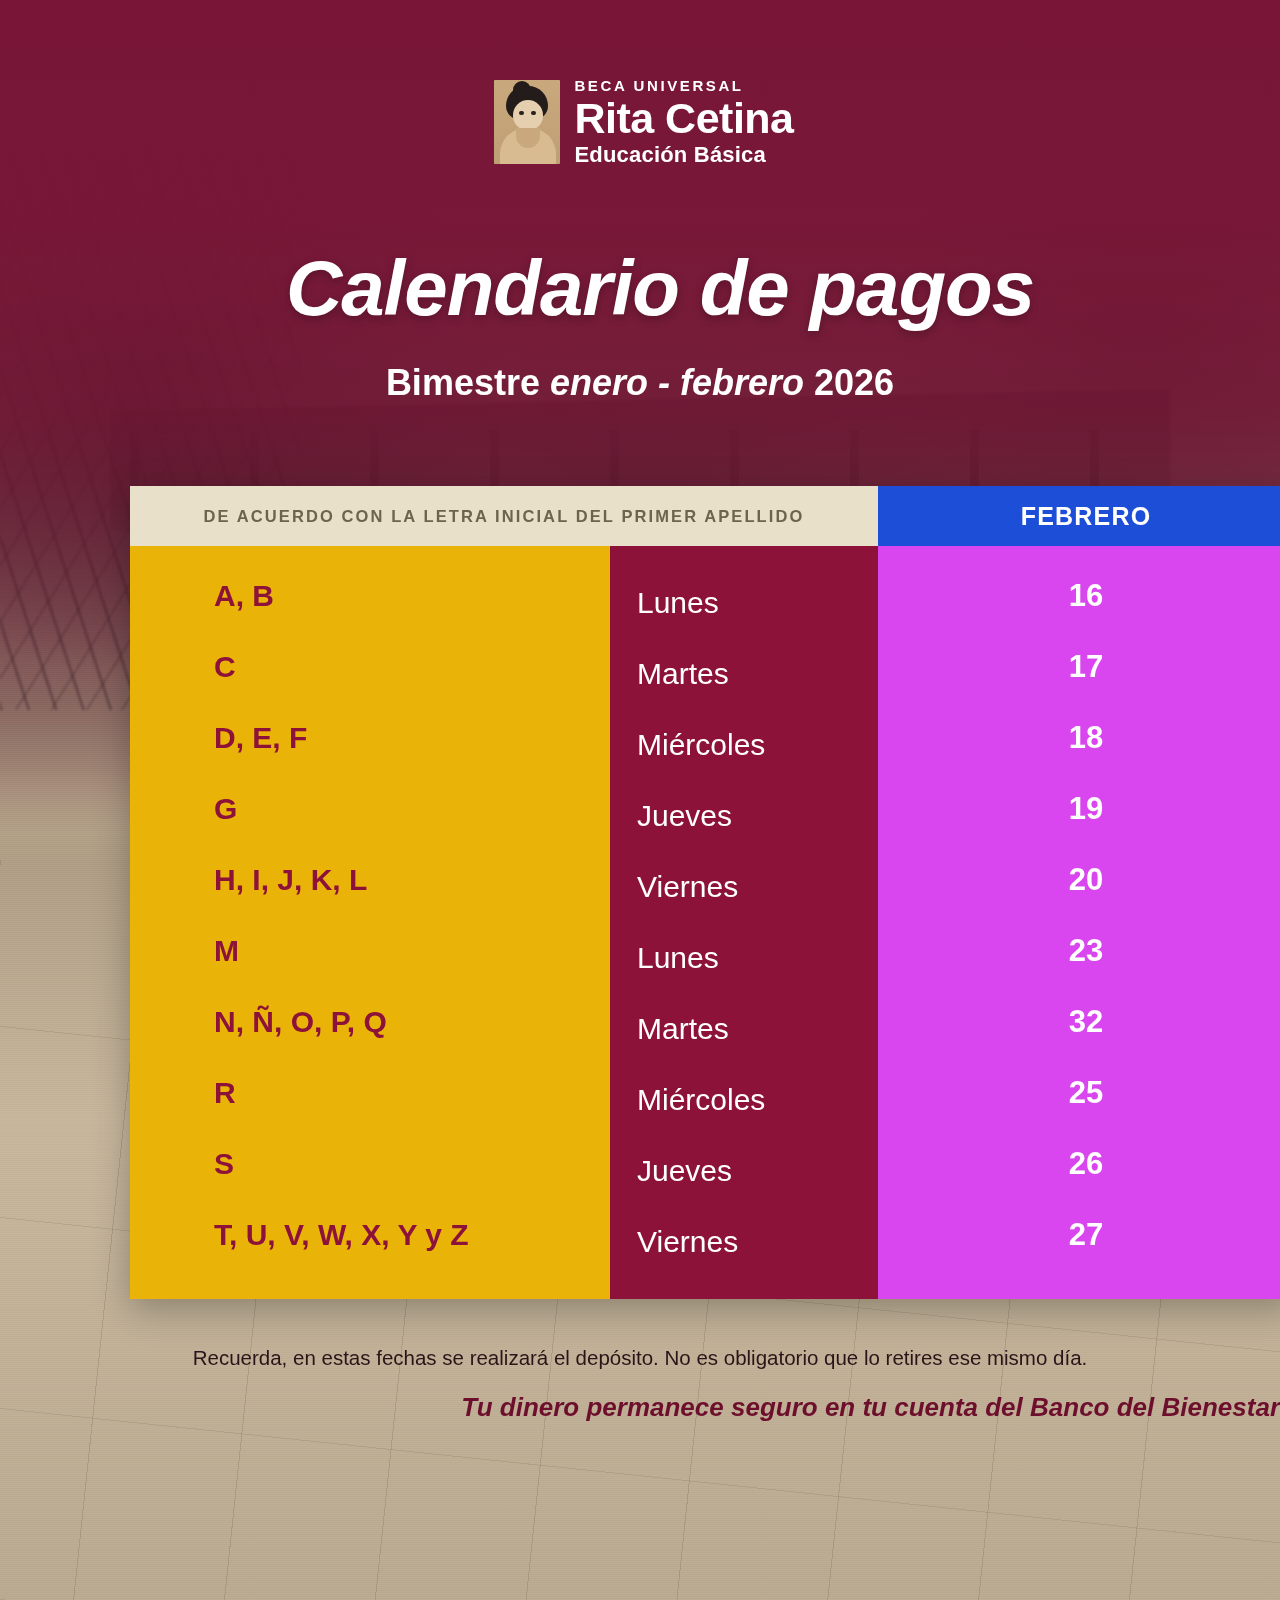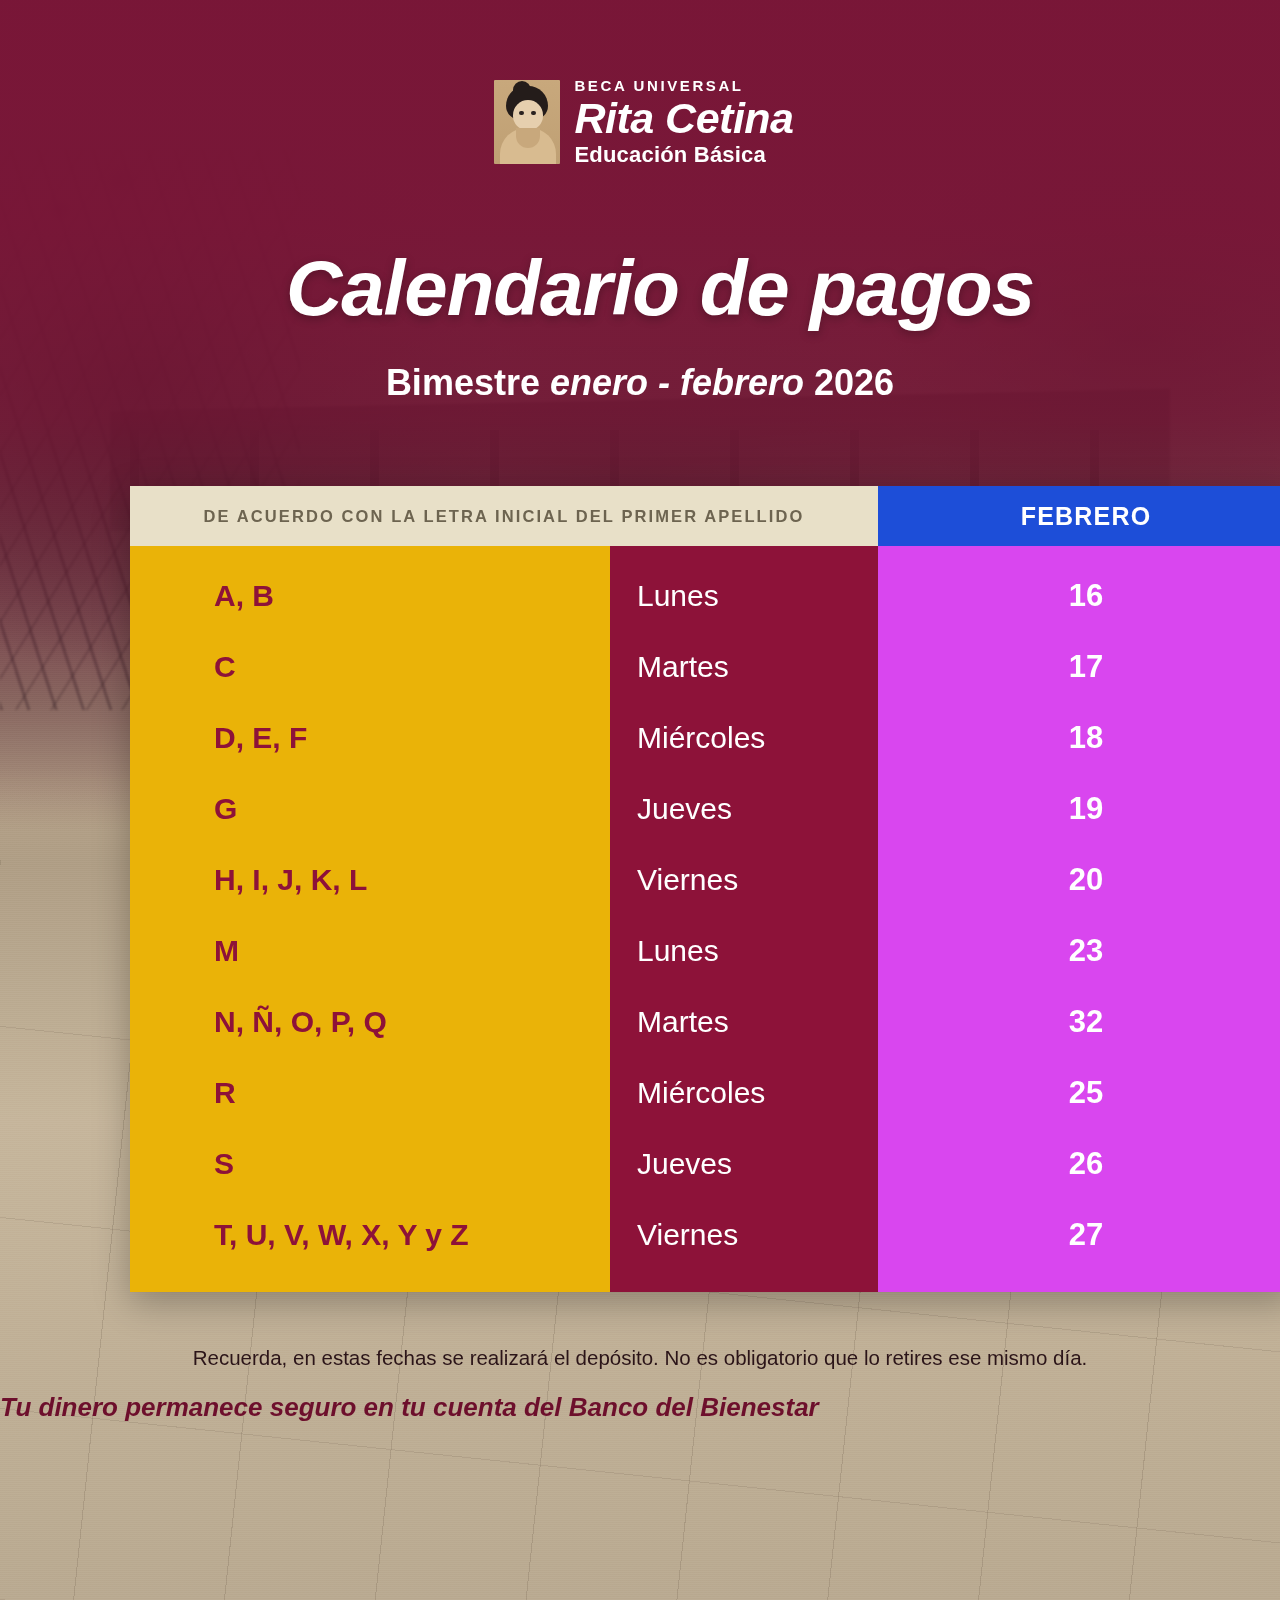--- a/index.html
+++ b/index.html
@@ -112,21 +112,21 @@
   }
   .logo-mark .collar {
     position:absolute; left:22px; top:48px; width:24px; height:20px;
     background:#c8a87c; border-radius:0 0 12px 12px;
   }
   .logo-text { color:#ffffff; line-height:1; }
   .logo-text .eyebrow {
     font-size:15px; letter-spacing:2.6px; font-weight:700; margin-bottom:4px;
   }
   .logo-text .brand {
-    font-size:43px; font-weight:700; letter-spacing:-0.5px; margin-bottom:4px;font-style:italic;
+    font-size:43px; font-weight:700; letter-spacing:-0.5px; margin-bottom:4px;
   }
   .logo-text .sub {
     font-size:22px; font-weight:600; letter-spacing:0.2px;
   }
 
   
   .title {
     position:absolute; top:243px; left:0; right:0; text-align:center;
     color:#ffffff;
     font-size:78px; font-weight:700; font-style:italic; letter-spacing:-1px;
@@ -155,21 +155,21 @@
     display:flex; align-items:center; justify-content:center;
     font-size:25px; font-weight:700; letter-spacing:1.2px;
   }
   .tbody { display:flex; }
   .col-letters {
     flex:0 0 480px; background:#eab308;
     padding:14px 0 22px 0;
   }
   .col-days {
     flex:0 0 268px; background:#8d1239;
-    padding:14px 0 22px 0;
+    padding:21px 0 22px 0;
   }
   .col-dates {
     flex:1; background:#d946ef;
     padding:14px 0 18px 0;
   }
   .cell {
     height:71px; display:flex; align-items:center;
   }
   .cell.letters {
     color:#8d1239; font-size:30px; font-weight:700; padding-left:84px;
@@ -181,21 +181,21 @@
     color:#ffffff; font-size:31px; font-weight:700;
     justify-content:center;
   }
 
   
   .note {
     position:absolute; top:1346px; left:0; right:0; text-align:center;
     color:#2b1418; font-size:20.5px; font-weight:500;
   }
   .note-strong {
-    position:absolute; top:1392px; left:0; right:0; text-align:left;
+    position:absolute; top:1392px; left:0; right:0; text-align:right;
     color:#6d0f2c; font-size:26px; font-weight:700; font-style:italic;
   }
 </style>
 </head>
 <body>
 
 <div class="poster">
 
   <div class="bg-photo">
     <div class="bg-structure"></div>

